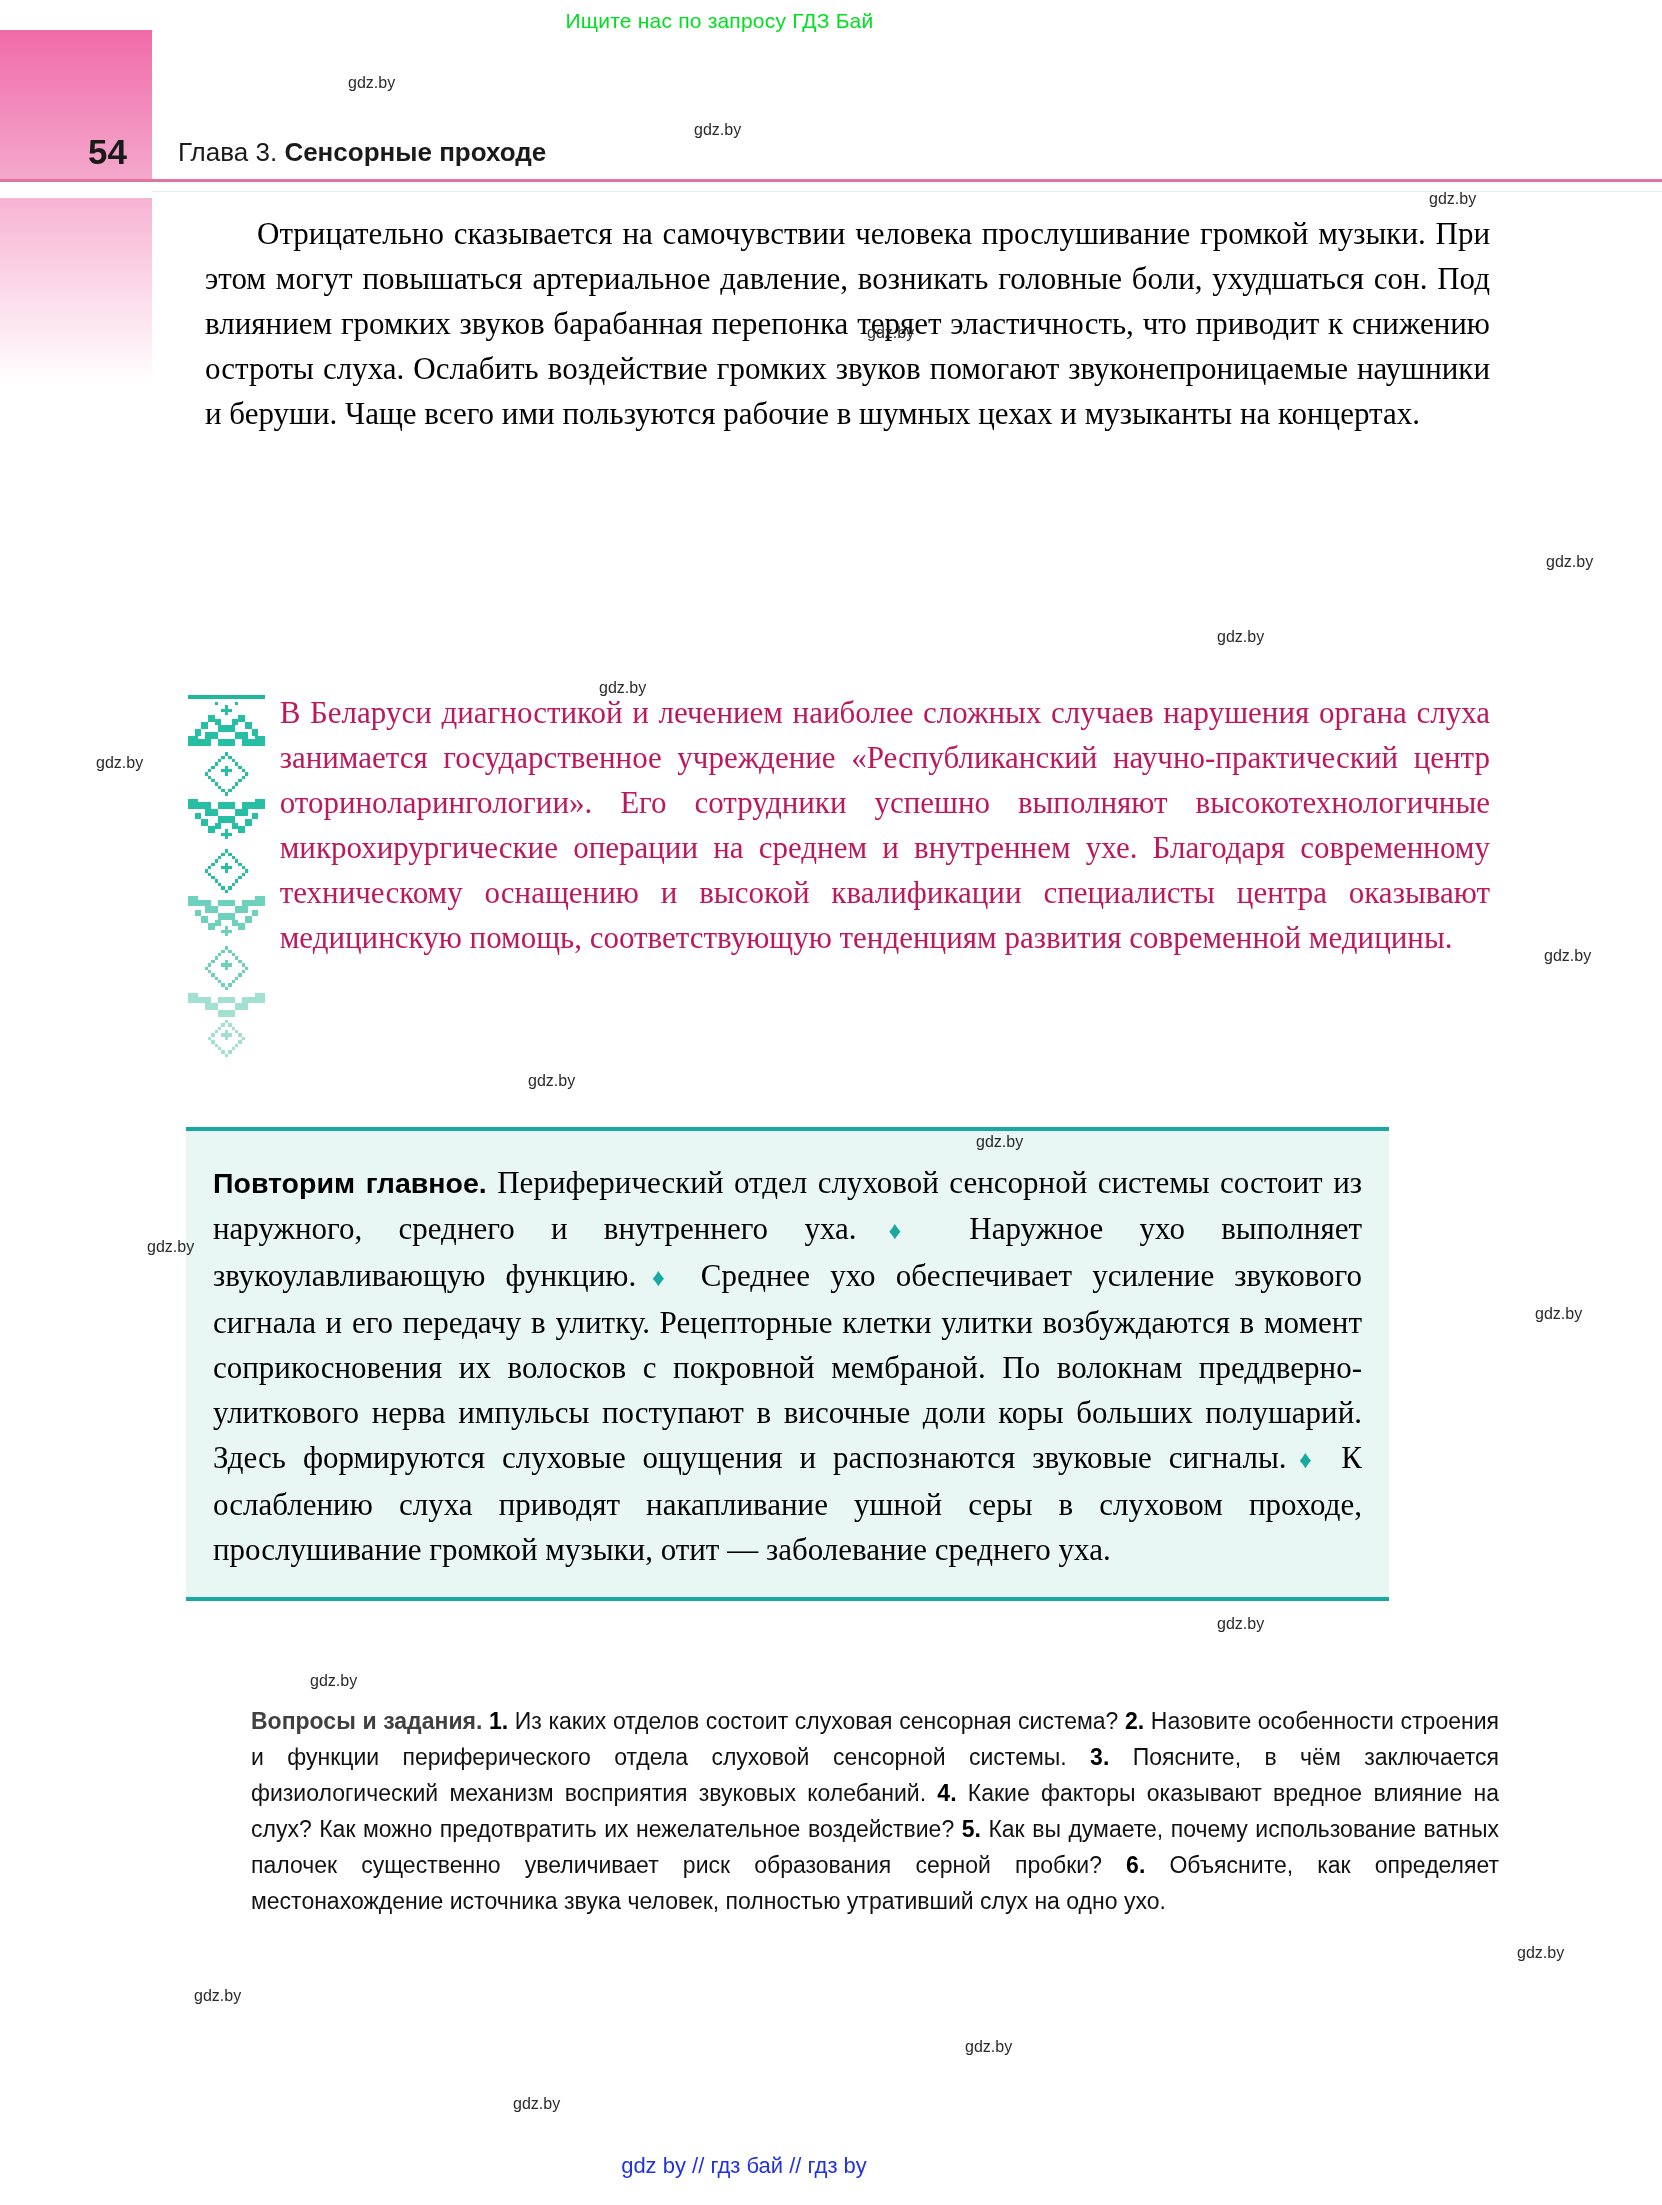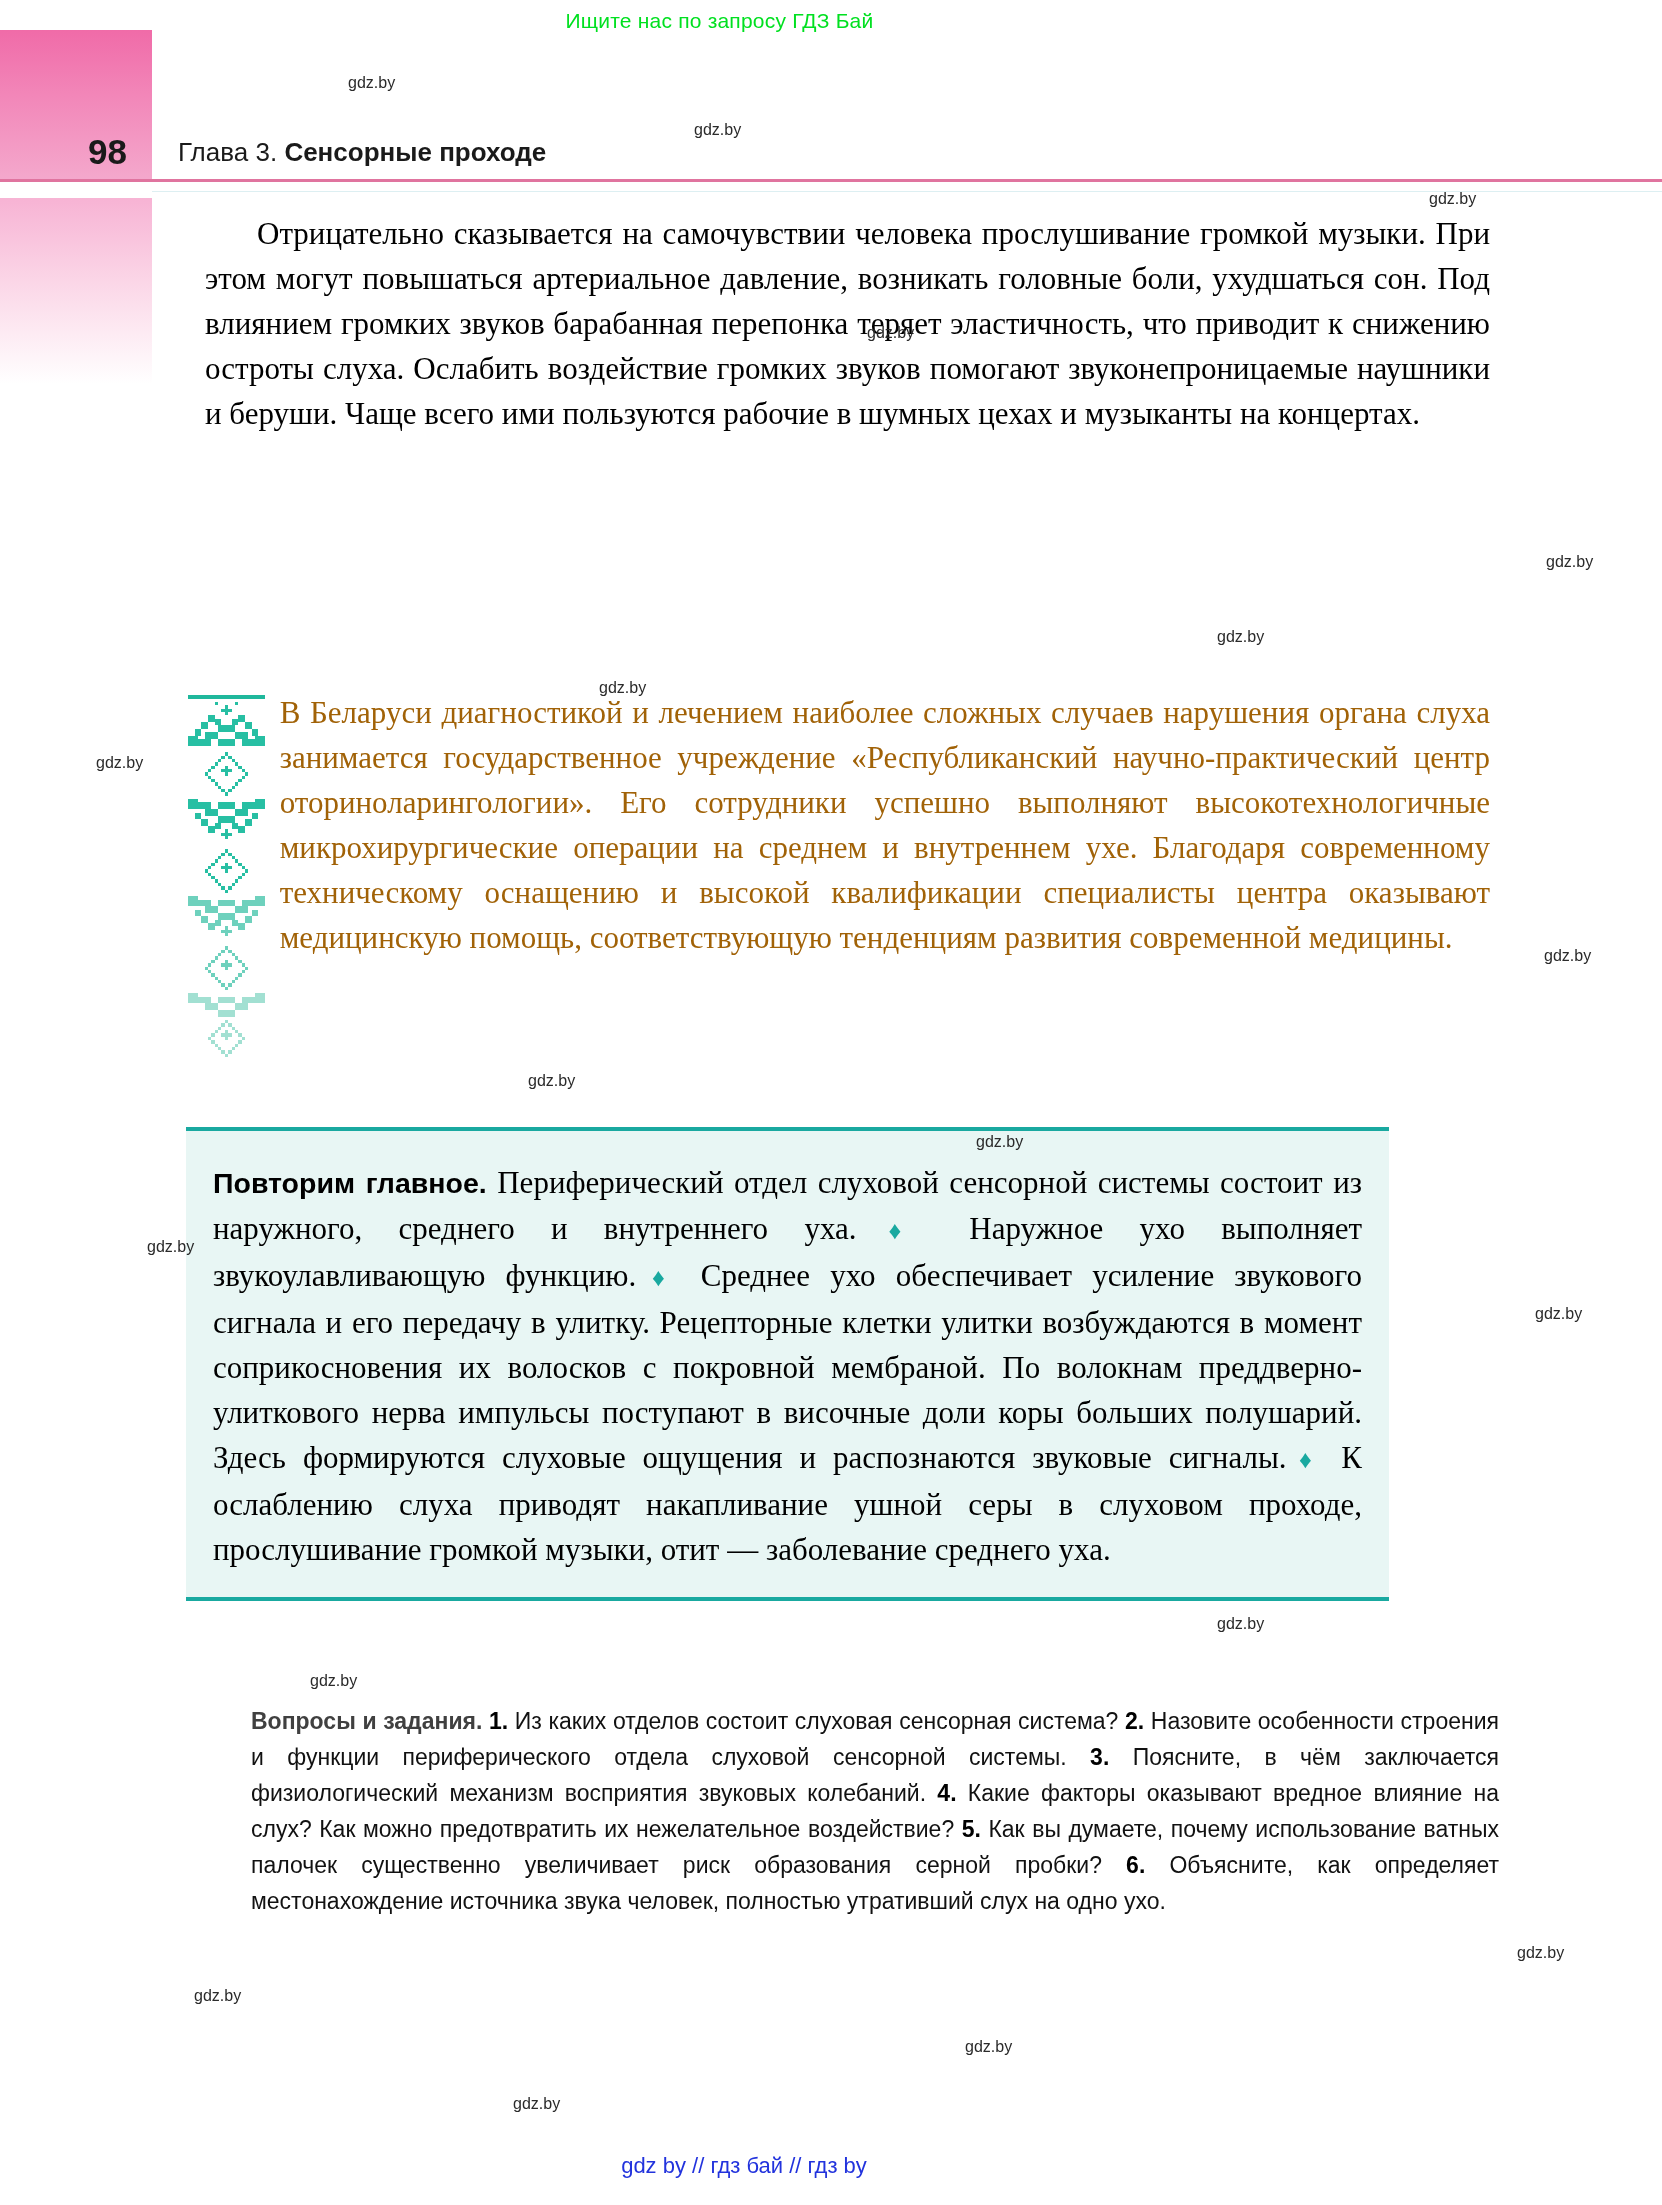--- a/index.html
+++ b/index.html
@@ -77,21 +77,21 @@
   .ornament{
     float:left;
     width:77px;height:379px;
     margin:5px 15px 0 6.7px;
     position:relative;
     overflow:hidden;
     background:#ffffff;
   }
   .ornament svg{display:block;}
   .ornament-para{
-    font-size:31px;line-height:45px;text-align:justify;color:#a16207;
+    font-size:31px;line-height:45px;text-align:justify;color:#be185d;
   }
 
   
   .summary-box{
     position:absolute;left:186px;top:1127px;width:1203px;
     background:#e8f6f4;
     border-top:4.2px solid #19a9a0;
     border-bottom:4.2px solid #19a9a0;
     box-sizing:border-box;
     padding:28.5px 27px 25px 27px;
@@ -134,21 +134,21 @@
   }
 </style>
 </head>
 <body>
 
 <div class="promo-banner">Ищите нас по запросу ГДЗ Бай</div>
 
 <div class="pink-tab-top"></div>
 <div class="pink-tab-bottom"></div>
 
-<div class="page-number">98</div>
+<div class="page-number">54</div>
 <div class="chapter-line">
   <span>Глава 3.</span>
   <span class="chapter-name">Сенсорные проходе</span>
 </div>
 
 <div class="header-rule"></div>
 <div class="header-rule-2"></div>
 
 <div class="content">
   <p class="body indent">Отрицательно сказывается на самочувствии человека прослушивание громкой музыки. При этом могут повышаться артериальное давление, возникать головные боли, ухудшаться сон. Под влиянием громких звуков барабанная перепонка теряет эластичность, что приводит к снижению остроты слуха. Ослабить воздействие громких звуков помогают звуконепроницаемые наушники и беруши. Чаще всего ими пользуются рабочие в шумных цехах и музыканты на концертах.</p>

